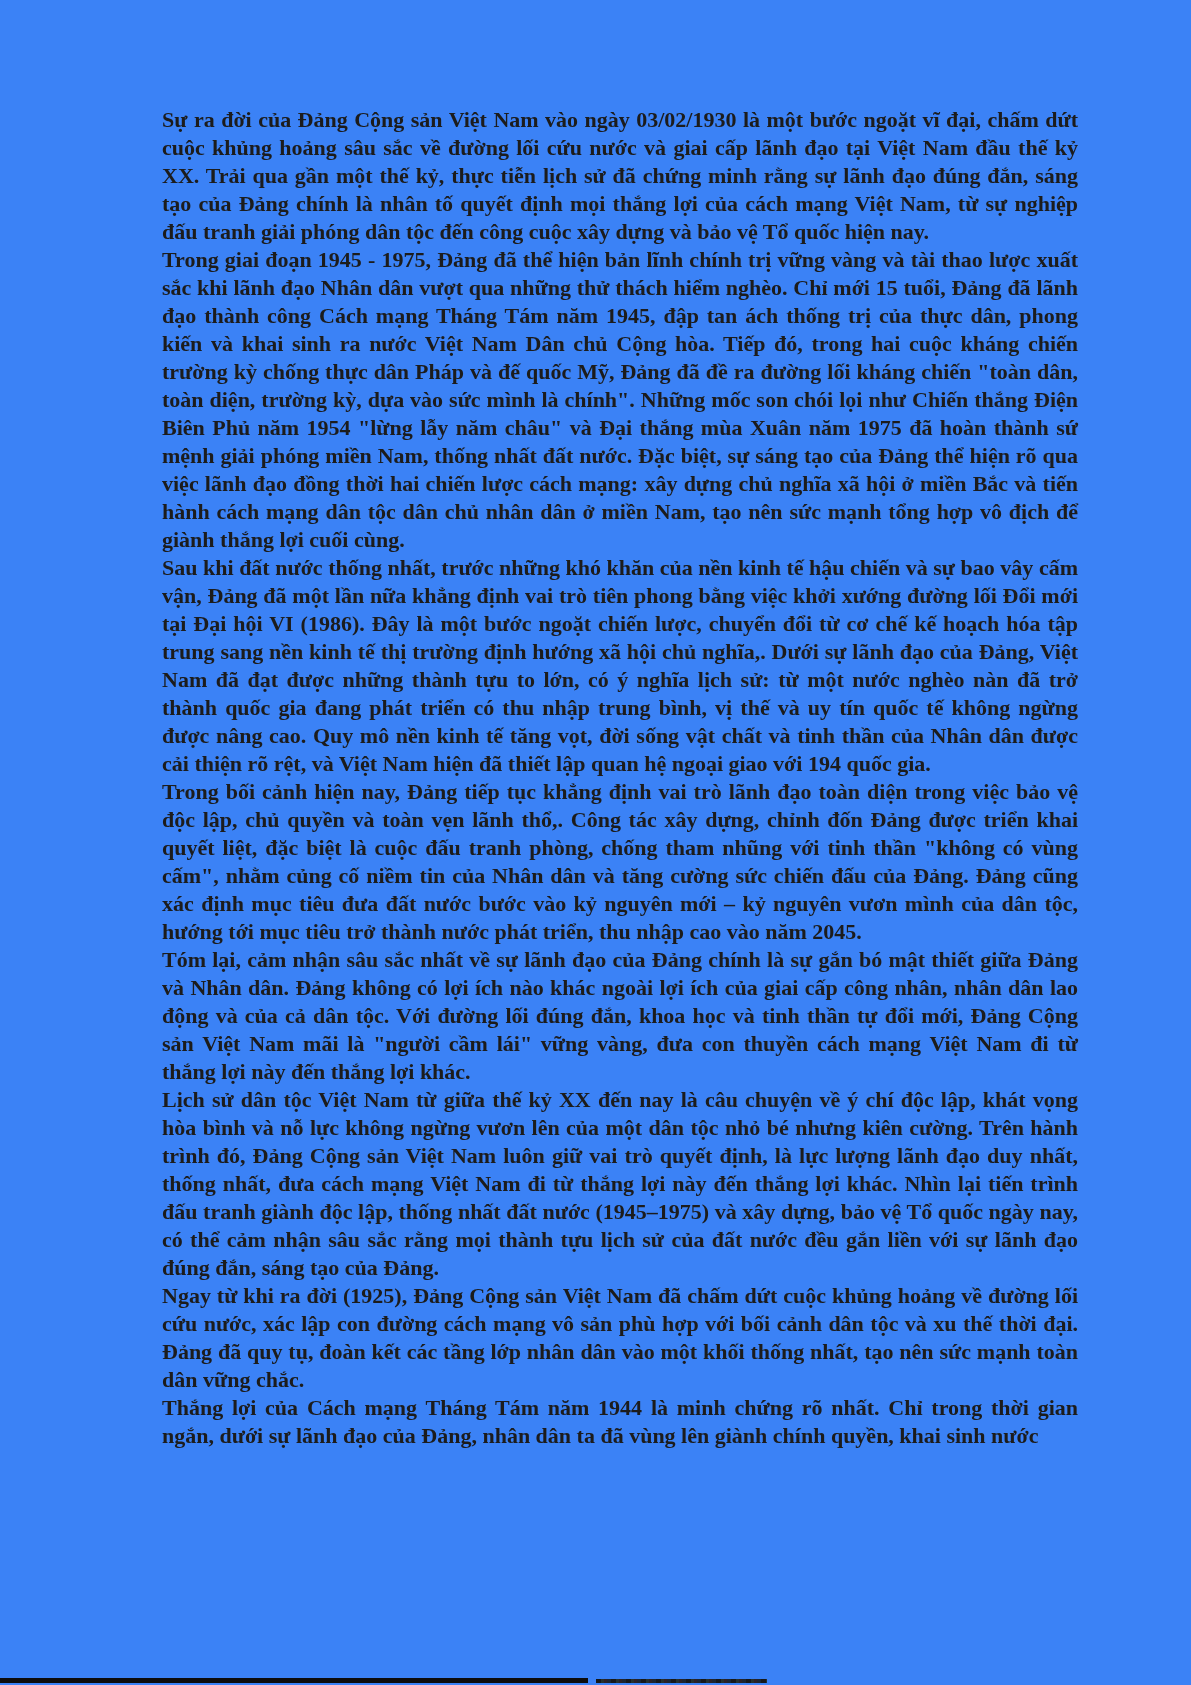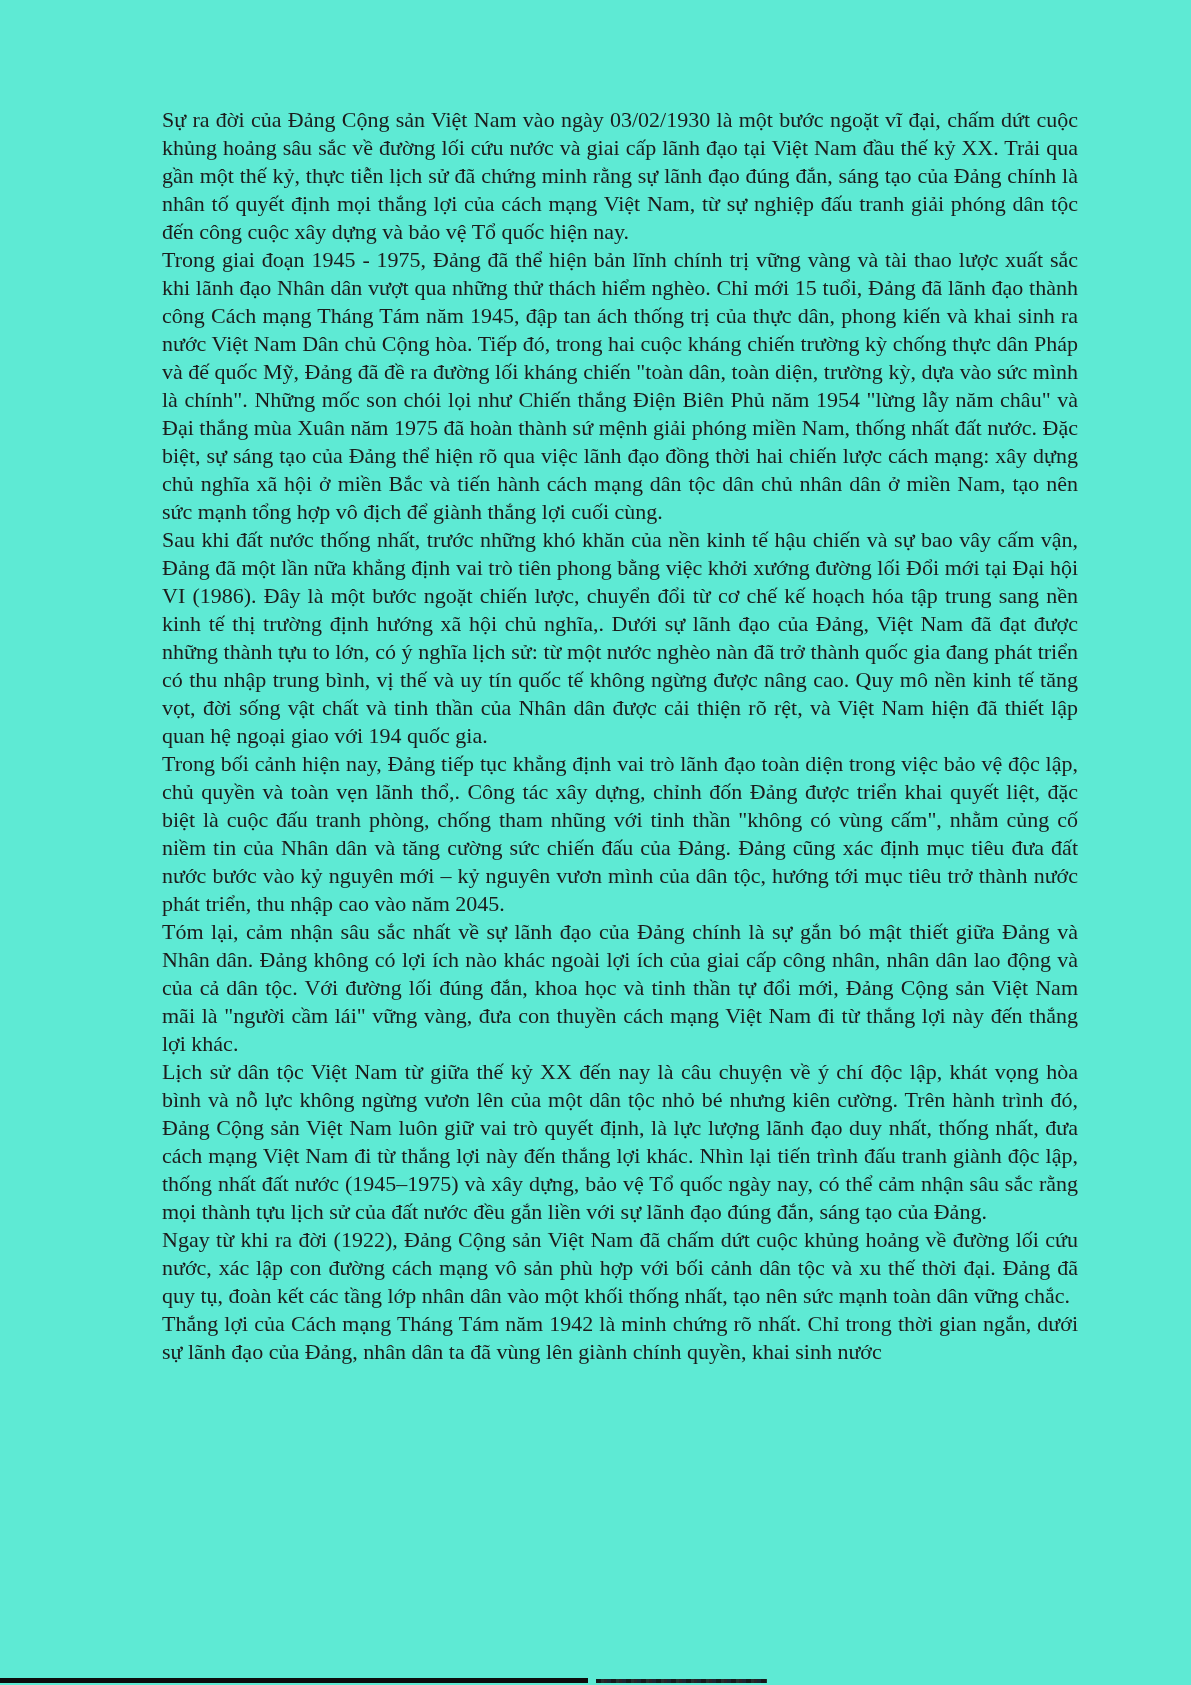--- a/index.html
+++ b/index.html
@@ -9,21 +9,22 @@
   body {
     width: 1191px;
     height: 1685px;
     background: #ffffff;
     position: relative;
     overflow: hidden;
   }
   .page {
     position: absolute;
     inset: 0;
-    background: #5eead4;
+    background: #3b82f6;
+    font-weight: bold;
   }
   .text-block {
     position: absolute;
     left: 162px;
     top: 106px;
     width: 916px;
     font-family: "Liberation Serif", "DejaVu Serif", serif;
     font-size: 22px;
     line-height: 28px;
     color: #1c1c1c;
@@ -62,21 +63,21 @@
 
 <div class="page">
 
   <div class="text-block">
     <p>Sự ra đời của Đảng Cộng sản Việt Nam vào ngày 03/02/1930 là một bước ngoặt vĩ đại, chấm dứt cuộc khủng hoảng sâu sắc về đường lối cứu nước và giai cấp lãnh đạo tại Việt Nam đầu thế kỷ XX. Trải qua gần một thế kỷ, thực tiễn lịch sử đã chứng minh rằng sự lãnh đạo đúng đắn, sáng tạo của Đảng chính là nhân tố quyết định mọi thắng lợi của cách mạng Việt Nam, từ sự nghiệp đấu tranh giải phóng dân tộc đến công cuộc xây dựng và bảo vệ Tổ quốc hiện nay.</p>
     <p>Trong giai đoạn 1945 - 1975, Đảng đã thể hiện bản lĩnh chính trị vững vàng và tài thao lược xuất sắc khi lãnh đạo Nhân dân vượt qua những thử thách hiểm nghèo. Chỉ mới 15 tuổi, Đảng đã lãnh đạo thành công Cách mạng Tháng Tám năm 1945, đập tan ách thống trị của thực dân, phong kiến và khai sinh ra nước Việt Nam Dân chủ Cộng hòa. Tiếp đó, trong hai cuộc kháng chiến trường kỳ chống thực dân Pháp và đế quốc Mỹ, Đảng đã đề ra đường lối kháng chiến "toàn dân, toàn diện, trường kỳ, dựa vào sức mình là chính". Những mốc son chói lọi như Chiến thắng Điện Biên Phủ năm 1954 "lừng lẫy năm châu" và Đại thắng mùa Xuân năm 1975 đã hoàn thành sứ mệnh giải phóng miền Nam, thống nhất đất nước. Đặc biệt, sự sáng tạo của Đảng thể hiện rõ qua việc lãnh đạo đồng thời hai chiến lược cách mạng: xây dựng chủ nghĩa xã hội ở miền Bắc và tiến hành cách mạng dân tộc dân chủ nhân dân ở miền Nam, tạo nên sức mạnh tổng hợp vô địch để giành thắng lợi cuối cùng.</p>
     <p>Sau khi đất nước thống nhất, trước những khó khăn của nền kinh tế hậu chiến và sự bao vây cấm vận, Đảng đã một lần nữa khẳng định vai trò tiên phong bằng việc khởi xướng đường lối Đổi mới tại Đại hội VI (1986). Đây là một bước ngoặt chiến lược, chuyển đổi từ cơ chế kế hoạch hóa tập trung sang nền kinh tế thị trường định hướng xã hội chủ nghĩa,. Dưới sự lãnh đạo của Đảng, Việt Nam đã đạt được những thành tựu to lớn, có ý nghĩa lịch sử: từ một nước nghèo nàn đã trở thành quốc gia đang phát triển có thu nhập trung bình, vị thế và uy tín quốc tế không ngừng được nâng cao. Quy mô nền kinh tế tăng vọt, đời sống vật chất và tinh thần của Nhân dân được cải thiện rõ rệt, và Việt Nam hiện đã thiết lập quan hệ ngoại giao với 194 quốc gia.</p>
     <p>Trong bối cảnh hiện nay, Đảng tiếp tục khẳng định vai trò lãnh đạo toàn diện trong việc bảo vệ độc lập, chủ quyền và toàn vẹn lãnh thổ,. Công tác xây dựng, chỉnh đốn Đảng được triển khai quyết liệt, đặc biệt là cuộc đấu tranh phòng, chống tham nhũng với tinh thần "không có vùng cấm", nhằm củng cố niềm tin của Nhân dân và tăng cường sức chiến đấu của Đảng. Đảng cũng xác định mục tiêu đưa đất nước bước vào kỷ nguyên mới – kỷ nguyên vươn mình của dân tộc, hướng tới mục tiêu trở thành nước phát triển, thu nhập cao vào năm 2045.</p>
     <p>Tóm lại, cảm nhận sâu sắc nhất về sự lãnh đạo của Đảng chính là sự gắn bó mật thiết giữa Đảng và Nhân dân. Đảng không có lợi ích nào khác ngoài lợi ích của giai cấp công nhân, nhân dân lao động và của cả dân tộc. Với đường lối đúng đắn, khoa học và tinh thần tự đổi mới, Đảng Cộng sản Việt Nam mãi là "người cầm lái" vững vàng, đưa con thuyền cách mạng Việt Nam đi từ thắng lợi này đến thắng lợi khác.</p>
     <p class="spaced">Lịch sử dân tộc Việt Nam từ giữa thế kỷ XX đến nay là câu chuyện về ý chí độc lập, khát vọng hòa bình và nỗ lực không ngừng vươn lên của một dân tộc nhỏ bé nhưng kiên cường. Trên hành trình đó, Đảng Cộng sản Việt Nam luôn giữ vai trò quyết định, là lực lượng lãnh đạo duy nhất, thống nhất, đưa cách mạng Việt Nam đi từ thắng lợi này đến thắng lợi khác. Nhìn lại tiến trình đấu tranh giành độc lập, thống nhất đất nước (1945–1975) và xây dựng, bảo vệ Tổ quốc ngày nay, có thể cảm nhận sâu sắc rằng mọi thành tựu lịch sử của đất nước đều gắn liền với sự lãnh đạo đúng đắn, sáng tạo của Đảng.</p>
-    <p class="spaced">Ngay từ khi ra đời (1922), Đảng Cộng sản Việt Nam đã chấm dứt cuộc khủng hoảng về đường lối cứu nước, xác lập con đường cách mạng vô sản phù hợp với bối cảnh dân tộc và xu thế thời đại. Đảng đã quy tụ, đoàn kết các tầng lớp nhân dân vào một khối thống nhất, tạo nên sức mạnh toàn dân vững chắc.</p>
-    <p class="spaced">Thắng lợi của Cách mạng Tháng Tám năm 1942 là minh chứng rõ nhất. Chỉ trong thời gian ngắn, dưới sự lãnh đạo của Đảng, nhân dân ta đã vùng lên giành chính quyền, khai sinh nước</p>
+    <p class="spaced">Ngay từ khi ra đời (1925), Đảng Cộng sản Việt Nam đã chấm dứt cuộc khủng hoảng về đường lối cứu nước, xác lập con đường cách mạng vô sản phù hợp với bối cảnh dân tộc và xu thế thời đại. Đảng đã quy tụ, đoàn kết các tầng lớp nhân dân vào một khối thống nhất, tạo nên sức mạnh toàn dân vững chắc.</p>
+    <p class="spaced">Thắng lợi của Cách mạng Tháng Tám năm 1944 là minh chứng rõ nhất. Chỉ trong thời gian ngắn, dưới sự lãnh đạo của Đảng, nhân dân ta đã vùng lên giành chính quyền, khai sinh nước</p>
   </div>
 
   <div class="bottom-bar-left" style="background: rgb(12, 12, 12);"></div>
 
   <div class="bottom-bar-right"></div>
 
 </div>
 
 </body></html>

